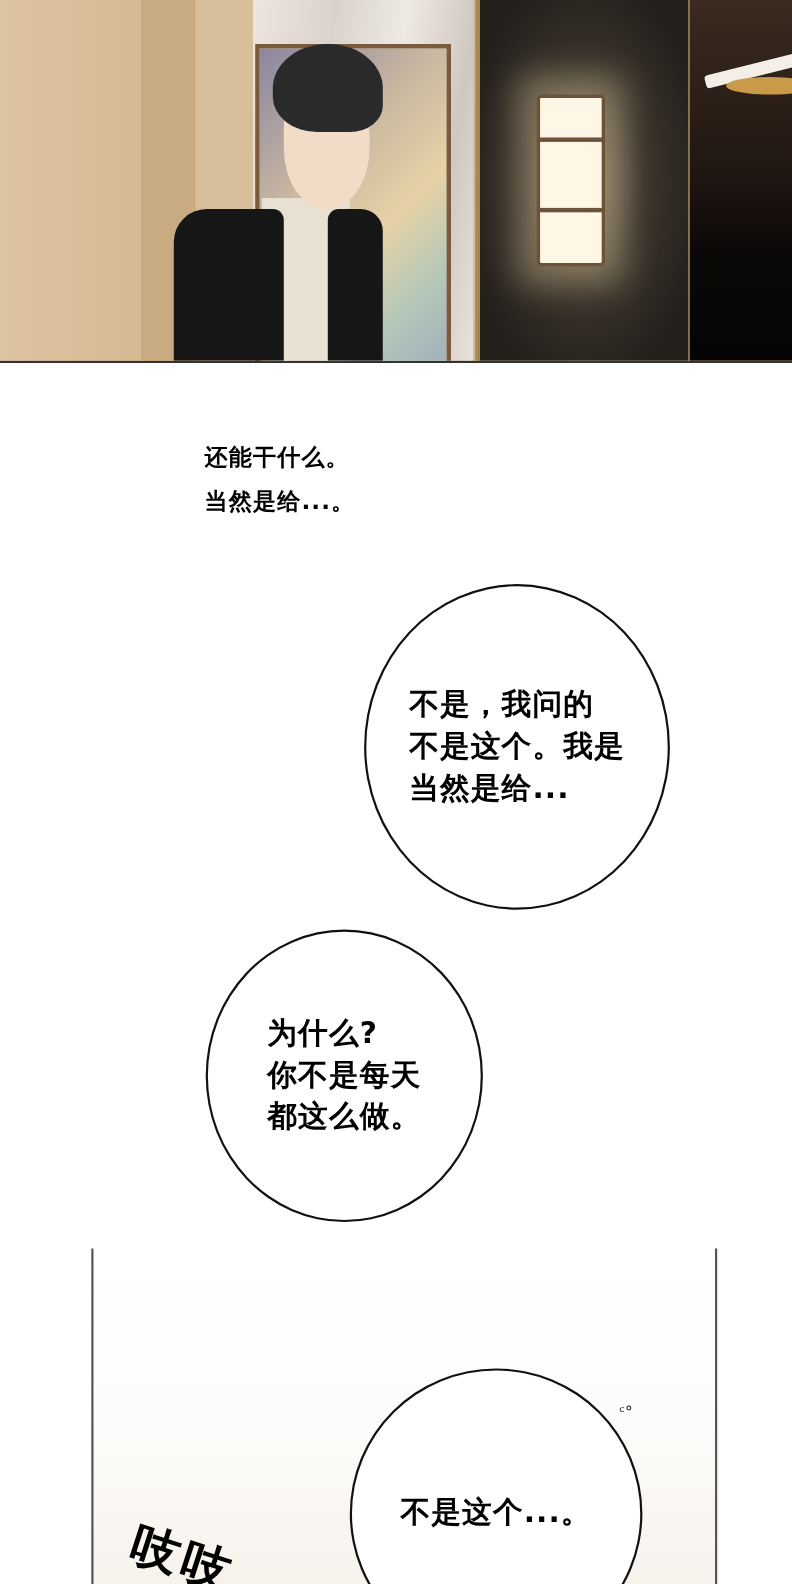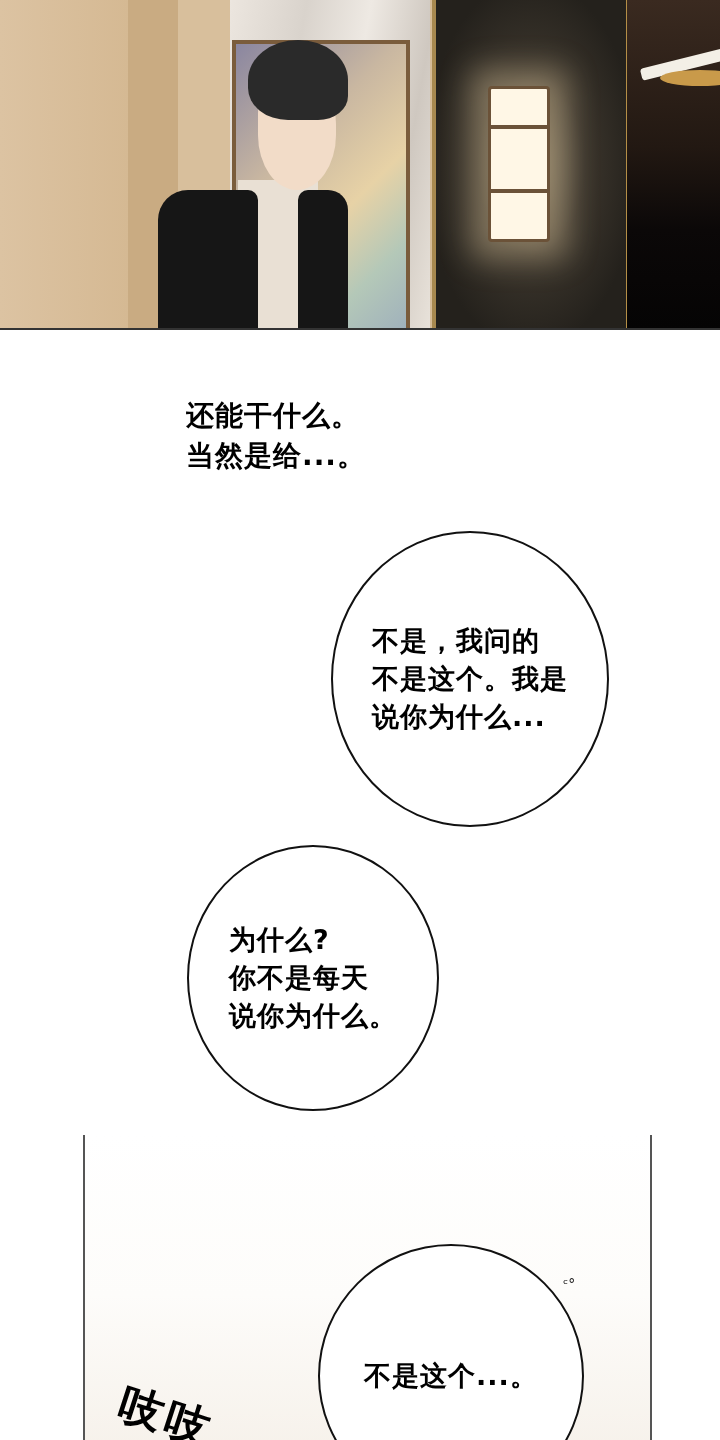--- a/index.html
+++ b/index.html
@@ -25,21 +25,21 @@
              background: linear-gradient(180deg,#3a2a20 0%,#221812 45%,#0b0808 70%,#050404 100%); }
   .lamp { position: absolute; left: 640px; top: 58px; width: 90px; height: 12px; background: #f3efe6; transform: rotate(-14deg); border-radius: 3px; }
   .lamp-ring { position: absolute; left: 660px; top: 70px; width: 80px; height: 16px; border-radius: 50%; background: #c99a4a; }
   .person { position: absolute; left: 158px; top: 40px; width: 190px; height: 288px; }
   .hair { position: absolute; left: 90px; top: 0; width: 100px; height: 80px; background: #2a2a2a; border-radius: 50% 50% 30% 40%; }
   .face { position: absolute; left: 100px; top: 40px; width: 78px; height: 110px; background: #f2dcc8; border-radius: 30% 40% 50% 50%; }
   .shirt { position: absolute; left: 80px; top: 140px; width: 80px; height: 148px; background: #e9e0d4; }
   .jacket-l { position: absolute; left: 0; top: 150px; width: 100px; height: 138px; background: #161616; border-radius: 30px 10px 0 0; }
   .jacket-r { position: absolute; left: 140px; top: 150px; width: 50px; height: 138px; background: #161616; border-radius: 10px 20px 0 0; }
 
-  .narration { position: absolute; left: 186px; top: 396px; font-size: 28px; font-weight: bold; line-height: 40px; letter-spacing: 1px; white-space: pre; }
+  .narration { position: absolute; left: 186px; top: 396px; font-size: 21px; font-weight: bold; line-height: 40px; letter-spacing: 1px; white-space: pre; }
   .bubble { position: absolute; border: 2px solid #111; border-radius: 50%; background: #fff;
             display: flex; align-items: center; justify-content: center; }
   .bubble .txt { font-size: 27px; font-weight: bold; line-height: 38px; white-space: pre; text-align: left; letter-spacing: 1px; }
   .b1 { left: 331px; top: 531px; width: 274px; height: 292px; }
   .b2 { left: 187px; top: 845px; width: 248px; height: 262px; }
   .b3 { left: 318px; top: 1244px; width: 262px; height: 260px; }
   .panel-bottom { position: absolute; left: 83px; top: 1135px; width: 565px; height: 320px;
                   border-left: 2px solid #555; border-right: 2px solid #555;
                   background: linear-gradient(180deg,#ffffff 0%,#fdfcfa 50%,#f6f1ea 100%); }
   .sweat { position: absolute; left: 563px; top: 1276px; font-size: 14px; color: #222; }
@@ -70,27 +70,27 @@
     <div class="hair"></div>
   </div>
 </div>
 
 <div class="narration">还能干什么。
 当然是给...。</div>
 
 <div class="bubble b1">
   <div class="txt">不是，我问的
 不是这个。我是
-说你为什么...</div>
+当然是给...</div>
 </div>
 
 <div class="bubble b2">
   <div class="txt">为什么?
 你不是每天
-说你为什么。</div>
+都这么做。</div>
 </div>
 
 <div class="panel-bottom"></div>
 
 <div class="sweat">ᶜ°</div>
 
 <div class="bubble b3">
   <div class="txt">不是这个...。</div>
 </div>
 

